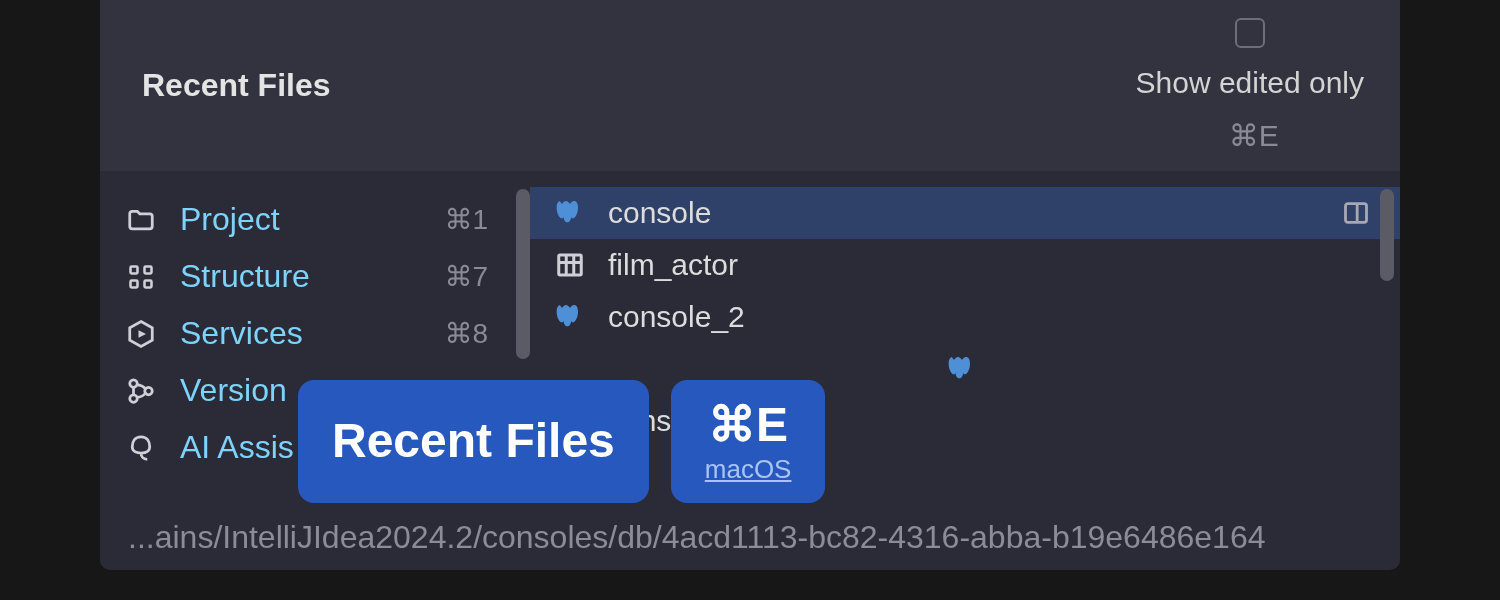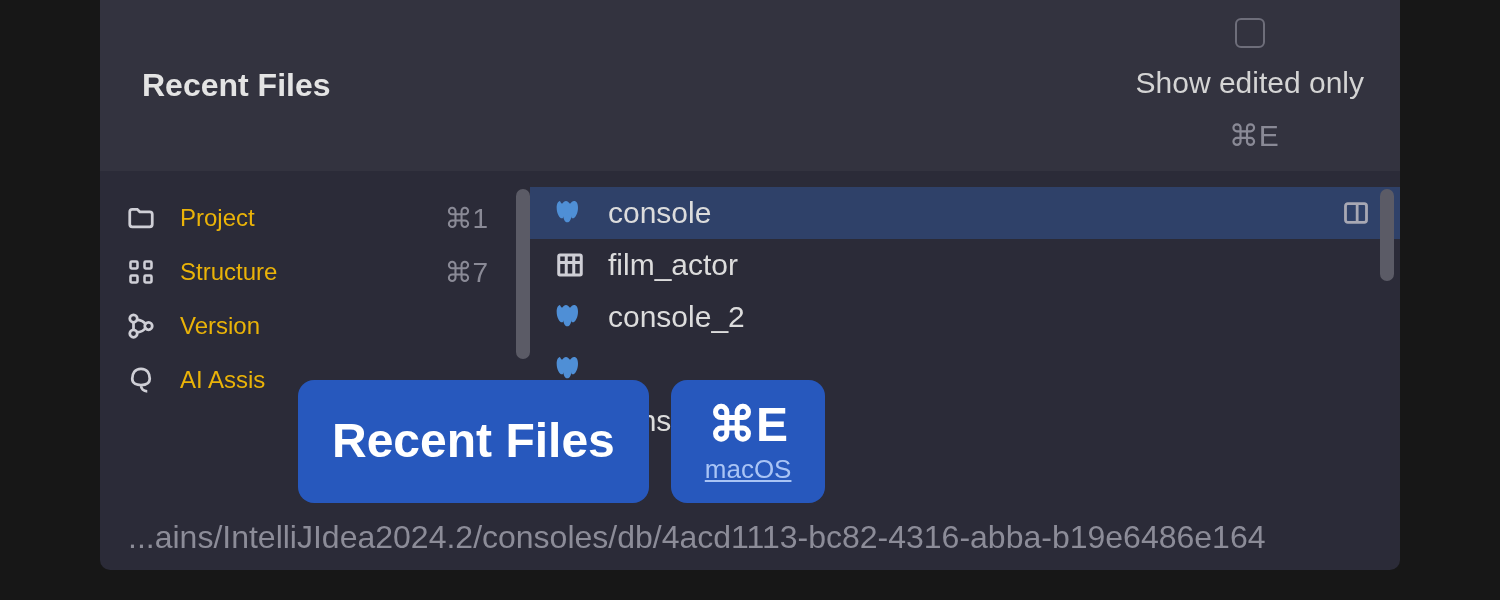--- a/index.html
+++ b/index.html
@@ -87,22 +87,22 @@
 .sidebar-icon {
   width: 34px;
   height: 34px;
   display: flex;
   align-items: center;
   justify-content: center;
   flex-shrink: 0;
 }
 .sidebar-icon svg { stroke: #cfcfd6; fill: none; stroke-width: 2.2; }
 .sidebar-label {
-  font-size: 24px;
-  color: #eab308;
+  font-size: 32px;
+  color: #7dd3fc;
   flex: 1;
   white-space: nowrap;
   overflow: hidden;
 }
 .sidebar-shortcut {
   font-size: 28px;
   color: #8a8a96;
   margin-right: 18px;
 }
 .right-panel {
@@ -118,20 +118,21 @@
   width: 14px;
   height: 92px;
   background: #5b5b66;
   border-radius: 7px;
 }
 .file-item {
   display: flex;
   align-items: center;
   padding: 8px 28px 8px 22px;
   gap: 20px;
+  justify-content: center;
 }
 .file-item.selected {
   background: #2f4169;
 }
 .file-icon {
   width: 36px;
   height: 36px;
   display: flex;
   align-items: center;
   justify-content: center;
@@ -226,20 +227,30 @@
               <rect x="3" y="3" width="6" height="6" rx="1"></rect>
               <rect x="15" y="3" width="6" height="6" rx="1"></rect>
               <rect x="3" y="15" width="6" height="6" rx="1"></rect>
               <rect x="15" y="15" width="6" height="6" rx="1"></rect>
             </svg>
         </span>
         <span class="sidebar-label">Structure</span>
         <span class="sidebar-shortcut">⌘7</span>
       </div>
 
+      <div class="sidebar-item">
+        <span class="sidebar-icon">
+          <svg viewBox="0 0 24 24" width="30" height="30">
+              <polygon points="12,2 21,7 21,17 12,22 3,17 3,7"></polygon>
+              <polygon points="10,9 16,12 10,15" fill="#cfcfd6" stroke="none"></polygon>
+            </svg>
+        </span>
+        <span class="sidebar-label">Services</span>
+        <span class="sidebar-shortcut">⌘8</span>
+      </div>
 
       <div class="sidebar-item">
         <span class="sidebar-icon">
           <svg viewBox="0 0 24 24" width="30" height="30">
               <circle cx="6" cy="6" r="3"></circle>
               <circle cx="6" cy="18" r="3"></circle>
               <circle cx="18" cy="12" r="3"></circle>
               <path d="M6 9v6M8 7c5 0 7 2 8 4M8 17c5 0 7-2 8-4"></path>
             </svg>
         </span>

